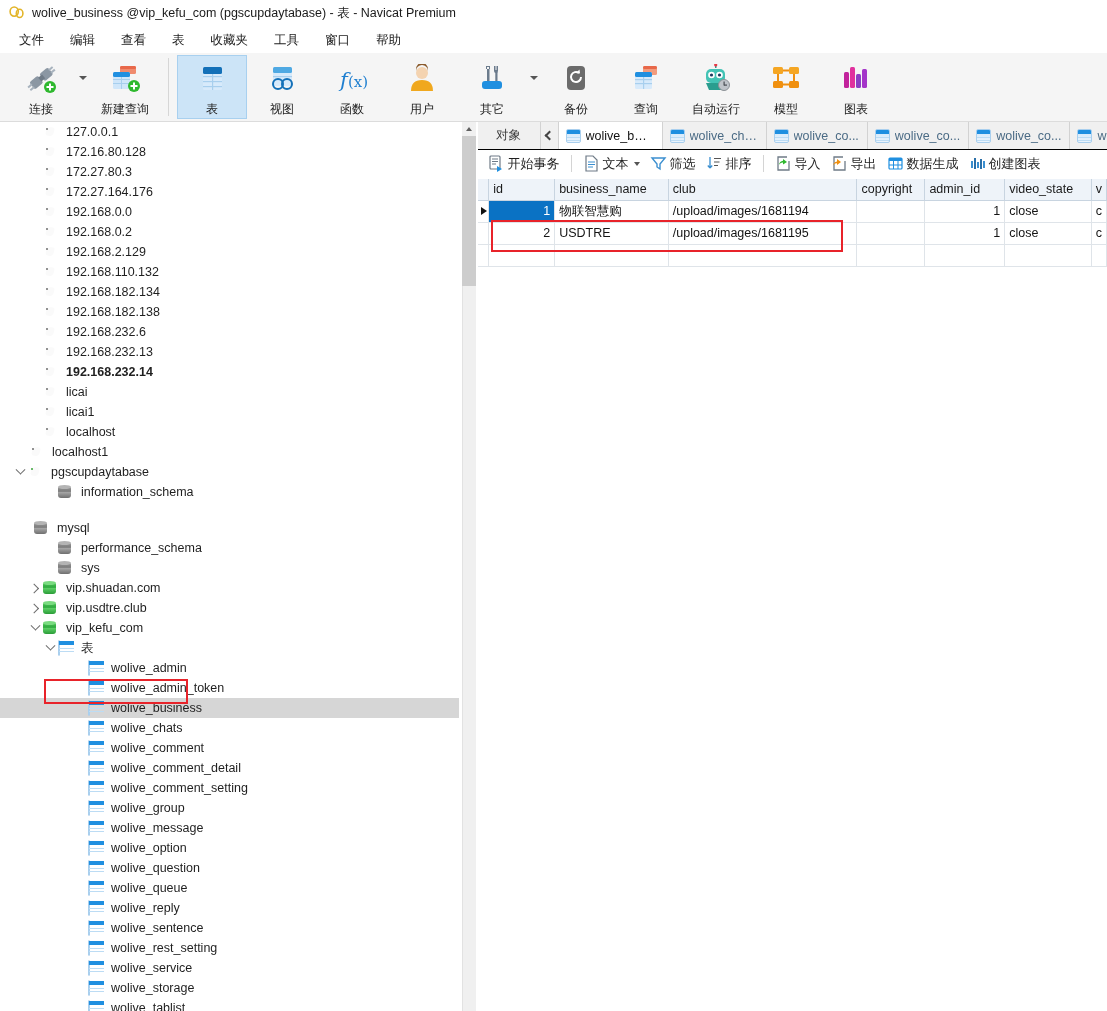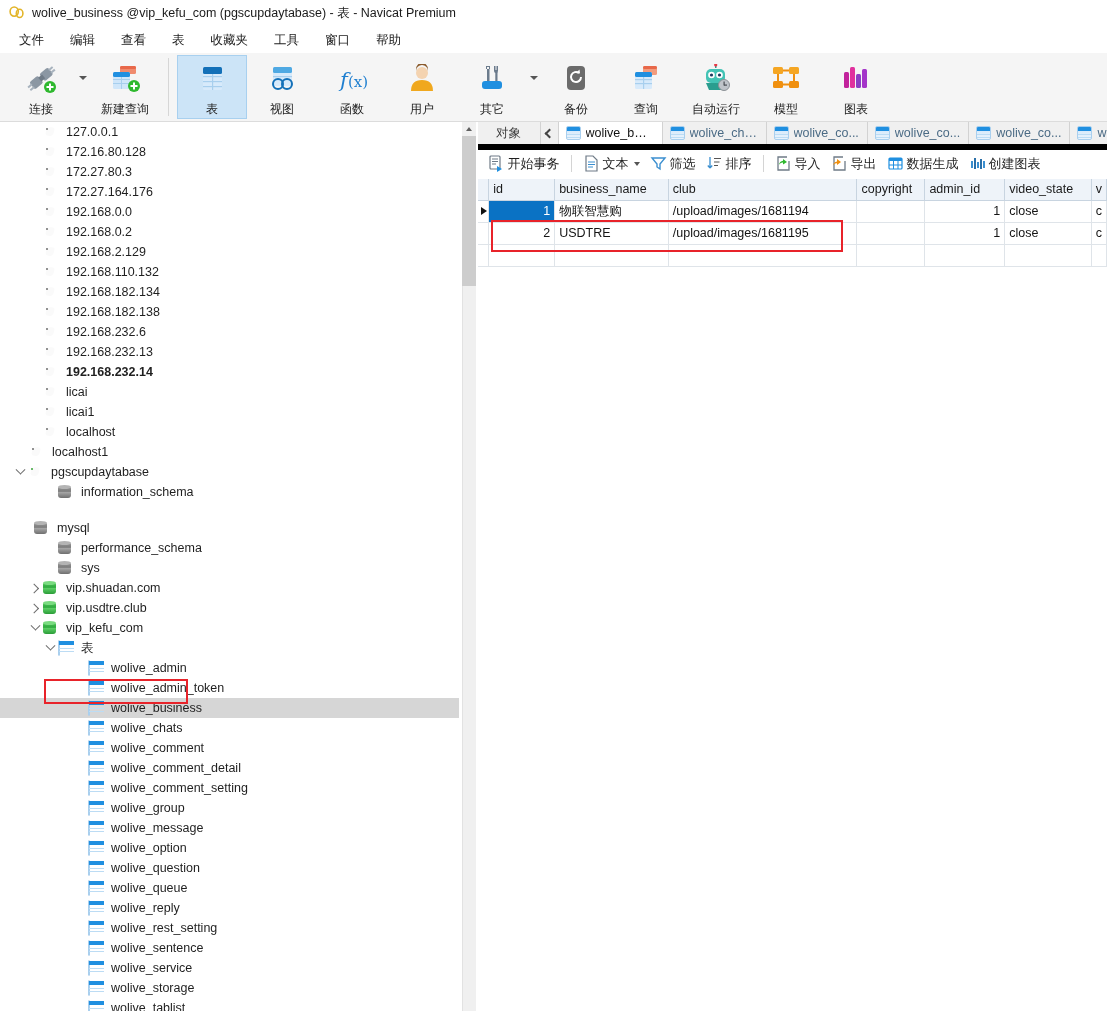--- a/index.html
+++ b/index.html
@@ -289,21 +289,21 @@
     position: relative;
     overflow: hidden;
   }
 
   
   .tabstrip {
     height: 28px;
     background: #404040;
     display: flex;
     align-items: stretch;
-    border-bottom: 6px solid #000000;
+    border-bottom: 1px solid #000000;
     overflow: hidden;
   }
   .tab-obj {
     width: 62px;
     display: flex;
     align-items: center;
     justify-content: center;
     font-size: 12.5px;
     color: #3a3a3a;
     background: #f0f0f0;
@@ -871,26 +871,26 @@
             <span class="tlabel">wolive_queue</span>
           </div>
           <div class="tnode" style="padding-left: 72px;">
             <span class="twist"></span>
             <span class="ticon"><span class="ic-tbl"></span></span>
             <span class="tlabel">wolive_reply</span>
           </div>
           <div class="tnode" style="padding-left: 72px;">
             <span class="twist"></span>
             <span class="ticon"><span class="ic-tbl"></span></span>
+            <span class="tlabel">wolive_sentence</span>
+          </div>
+          <div class="tnode" style="padding-left: 72px;">
+            <span class="twist"></span>
+            <span class="ticon"><span class="ic-tbl"></span></span>
             <span class="tlabel">wolive_rest_setting</span>
-          </div>
-          <div class="tnode" style="padding-left: 72px;">
-            <span class="twist"></span>
-            <span class="ticon"><span class="ic-tbl"></span></span>
-            <span class="tlabel">wolive_sentence</span>
           </div>
           <div class="tnode" style="padding-left: 72px;">
             <span class="twist"></span>
             <span class="ticon"><span class="ic-tbl"></span></span>
             <span class="tlabel">wolive_service</span>
           </div>
           <div class="tnode" style="padding-left: 72px;">
             <span class="twist"></span>
             <span class="ticon"><span class="ic-tbl"></span></span>
             <span class="tlabel">wolive_storage</span>

